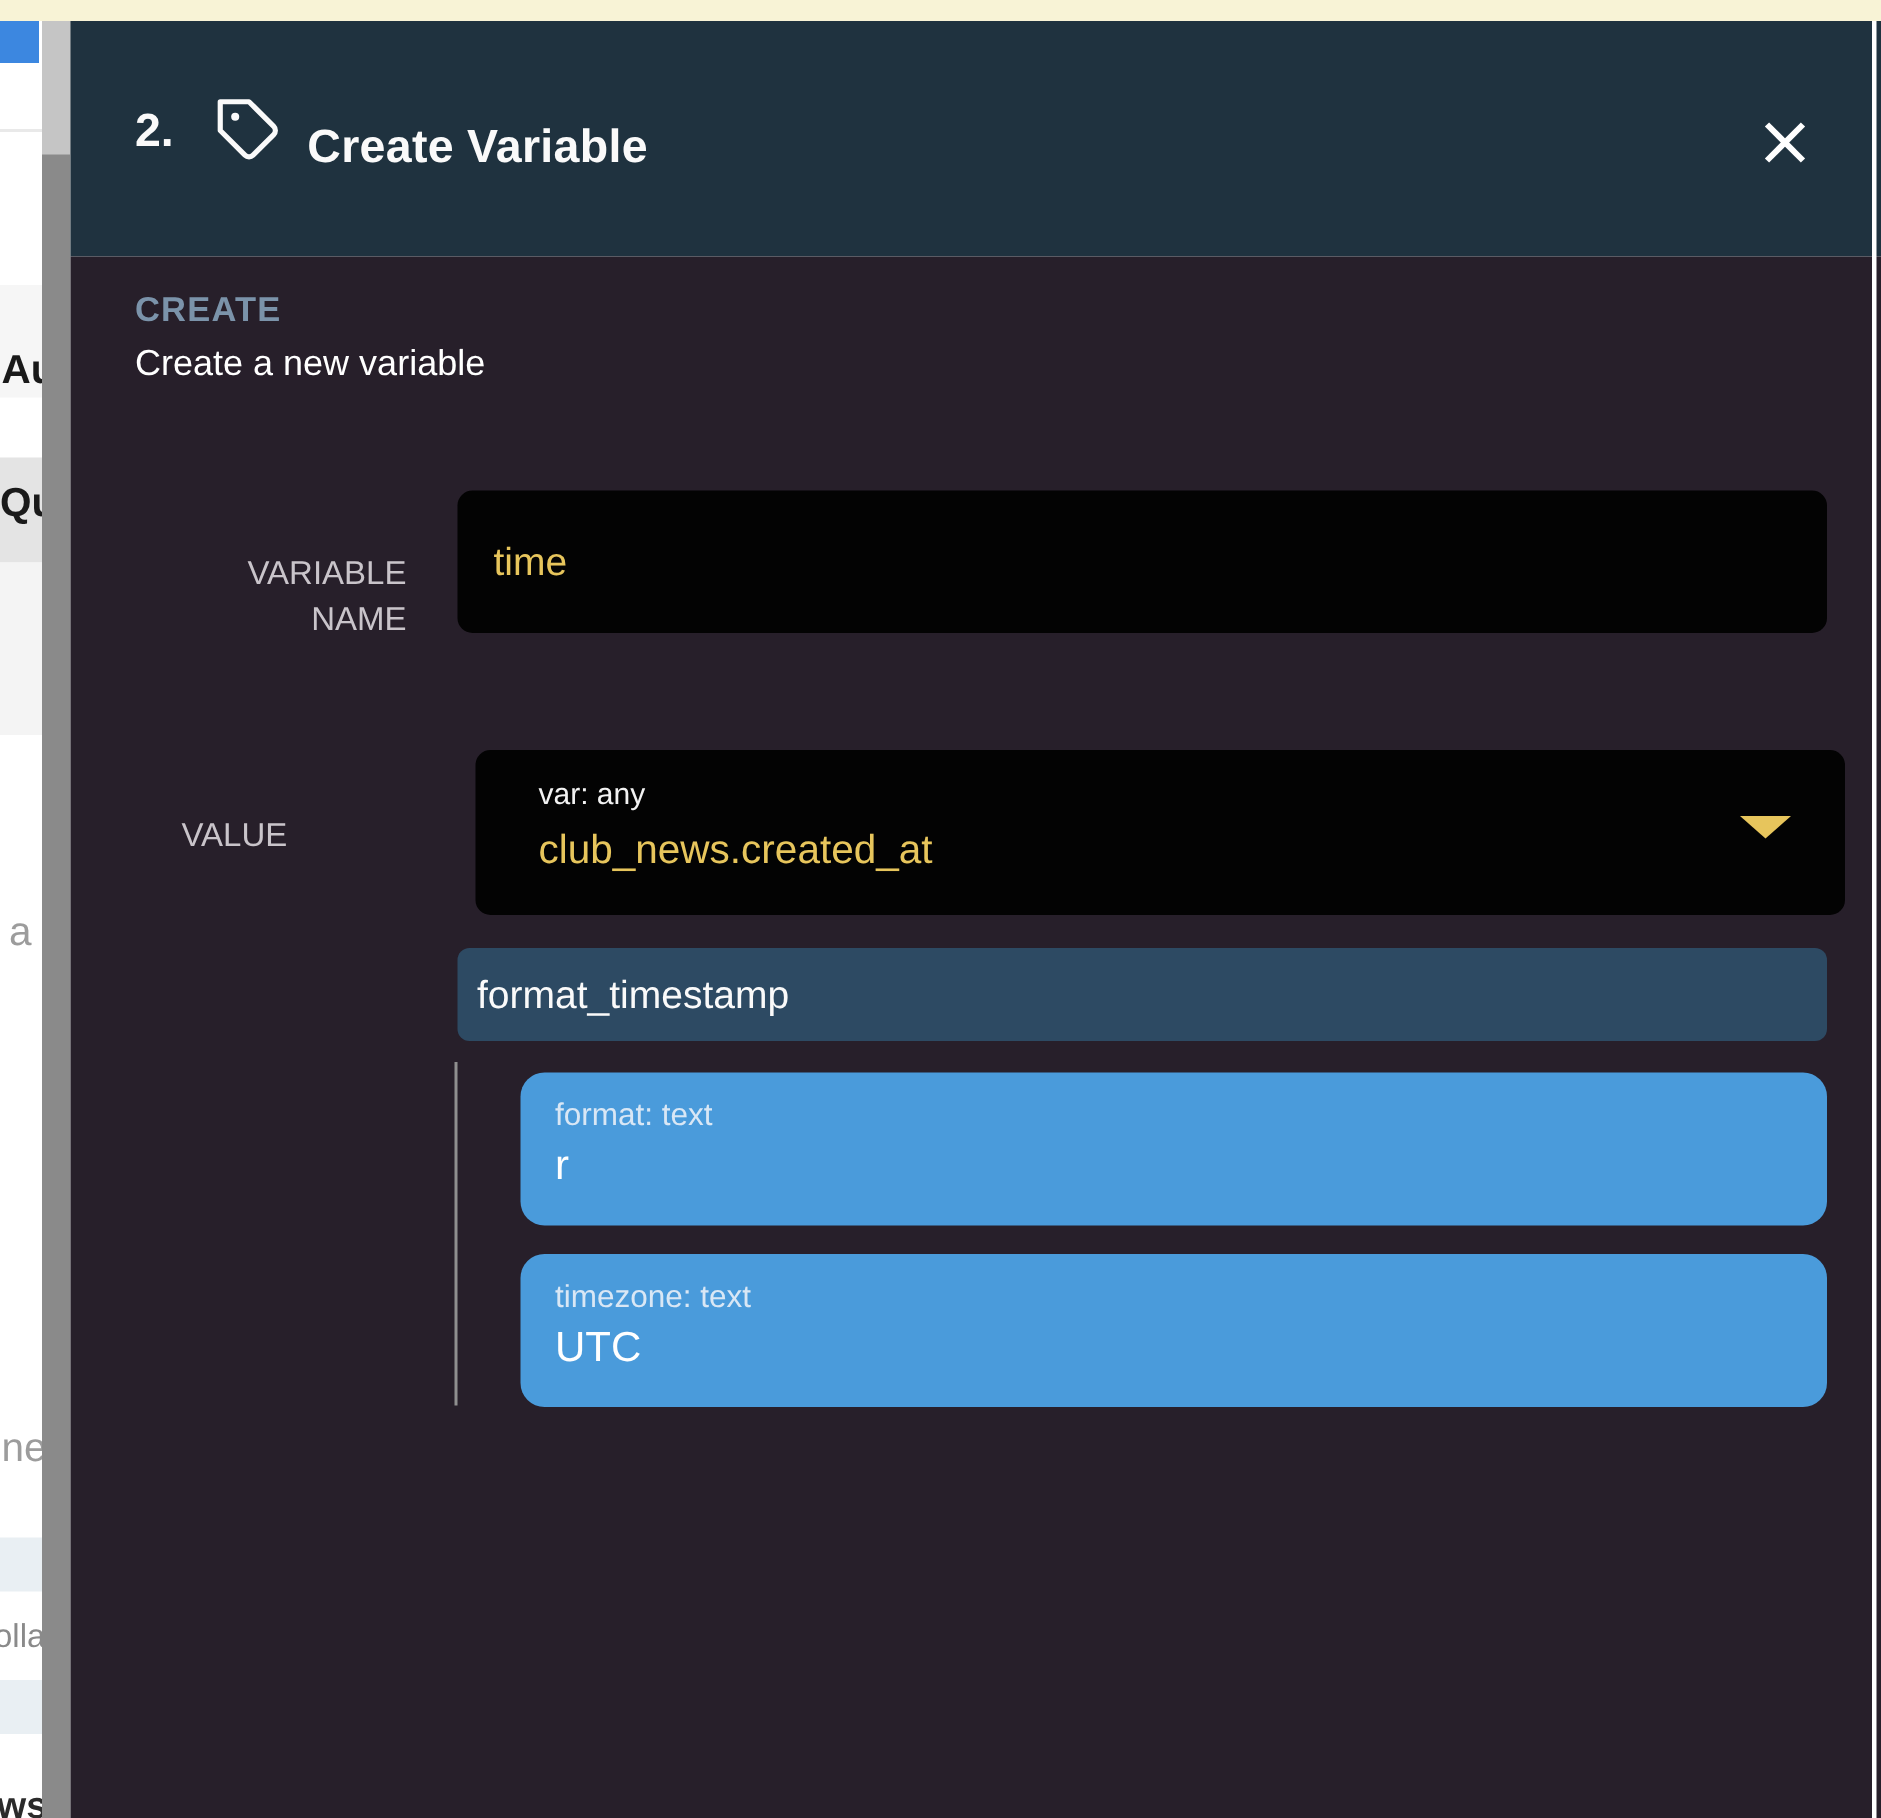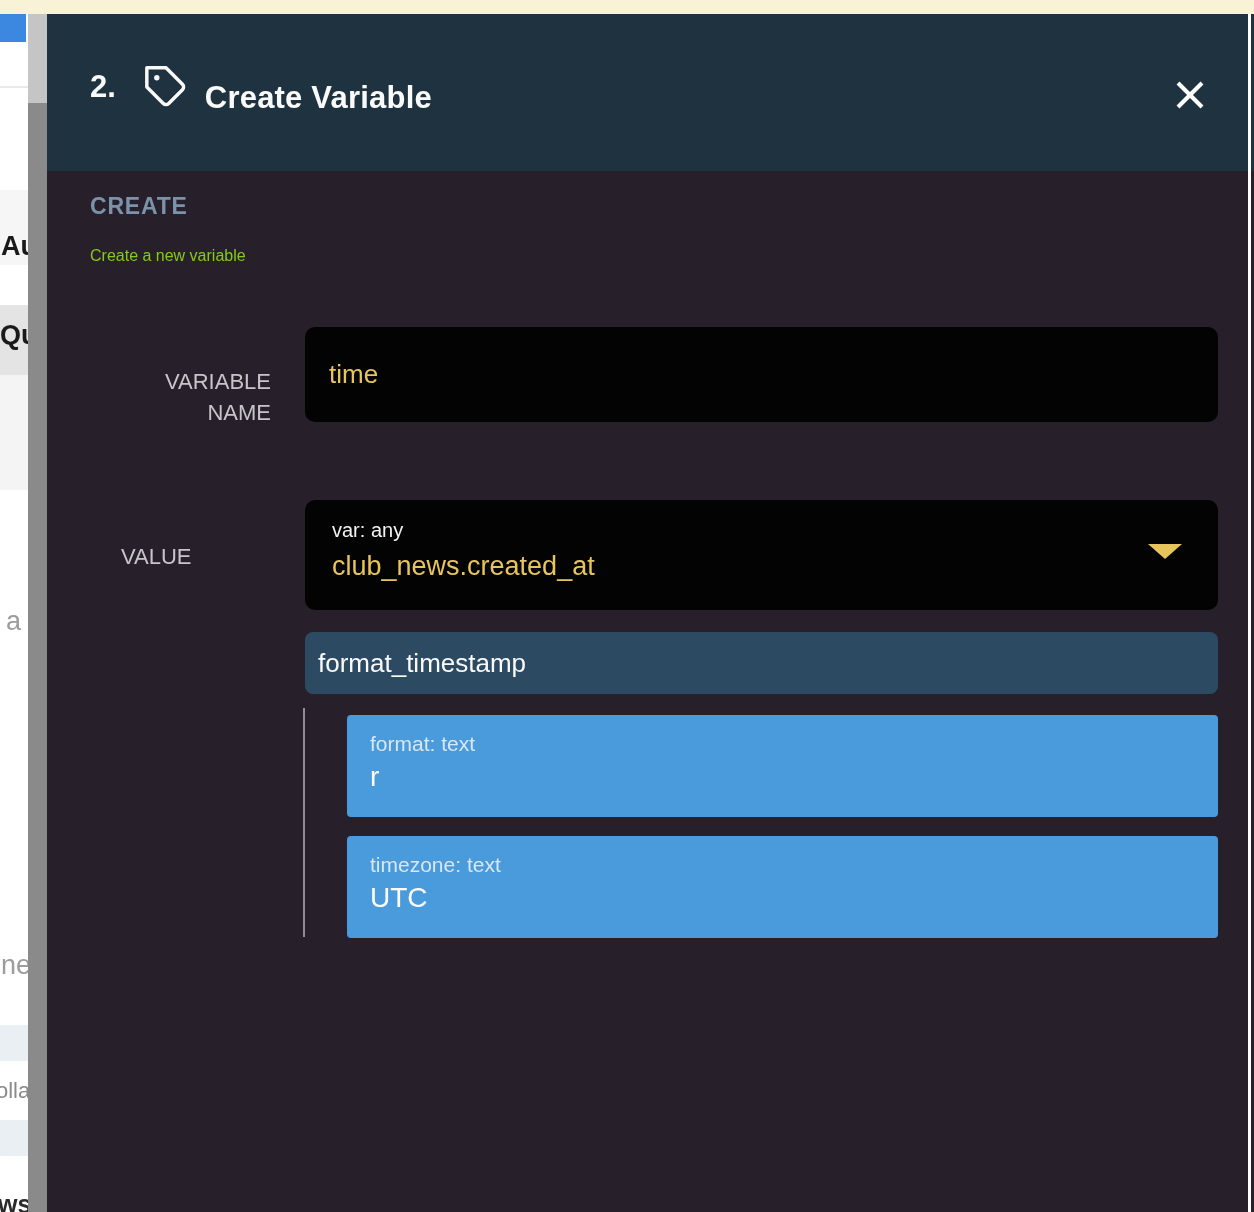--- a/index.html
+++ b/index.html
@@ -32,40 +32,40 @@
   
   .modal { position: absolute; left: 47px; top: 14px; width: 1207px; height: 1198px; z-index: 3; }
   .modal-header { position: relative; height: 157px; background: #1f323f; display: flex; align-items: center; padding: 0 0 12px 43px; }
   .step { font-size: 31px; font-weight: 700; color: #fafafa; }
   .tag-icon { margin: 0 16px 0 27px; display: flex; align-items: center; }
   .title { font-size: 31px; font-weight: 700; color: #fafafa; letter-spacing: 0.2px; margin-top: 23px; }
   .close-btn { position: absolute; right: 38px; top: 55px; width: 52px; height: 52px; background: transparent; border: none; cursor: pointer; display: flex; align-items: center; justify-content: center; }
 
   .modal-body { position: relative; height: 1041px; background: #271f2a; }
   .sec-head { position: absolute; left: 43px; top: 22px; font-size: 23px; font-weight: 700; color: #7b93aa; letter-spacing: 0.8px; }
-  .sec-sub  { position: absolute; left: 43px; top: 76px; font-size: 16px; color: #84cc16; }
+  .sec-sub  { position: absolute; left: 43px; top: 58px; font-size: 24px; color: #ffffff; }
 
   .lbl { position: absolute; font-size: 22px; color: #c9c4ca; line-height: 1.4; text-align: right; }
   .lbl-vn  { left: 74px; top: 196px; width: 150px; }
   .lbl-val { left: 74px; top: 371px; }
 
   .input { position: absolute; left: 258px; width: 913px; background: #030303; border-radius: 10px; cursor: text; }
   .input-vn  { top: 156px; height: 95px; display: flex; align-items: center; padding-left: 24px; }
-  .input-val { top: 329px; height: 110px; padding: 19px 27px; cursor: pointer; }
+  .input-val { top: 329px; height: 110px; padding: 19px 42px; cursor: pointer; margin-left: 12px; }
   .input-value { font-size: 26px; color: #e7c55c; }
   .type-hint { font-size: 20px; color: #f2f2f2; margin-bottom: 9px; }
   .val-text { font-size: 27px; color: #e7c55c; }
   .caret { position: absolute; right: 36px; top: 44px; width: 0; height: 0; border-left: 17px solid transparent; border-right: 17px solid transparent; border-top: 15px solid #e7c55c; cursor: pointer; }
 
   .fbar { position: absolute; left: 258px; top: 461px; width: 913px; height: 62px; background: #2d4a63; border-radius: 8px; display: flex; align-items: center; padding-left: 13px; cursor: pointer; }
   .fbar span { font-size: 26px; color: #fafafa; }
 
   .vline { position: absolute; left: 256px; top: 537px; width: 2px; height: 229px; background: #8f8f8f; }
 
-  .param { position: absolute; left: 300px; width: 871px; height: 102px; background: #4a9bdb; border-radius: 4px; padding: 17px 23px; cursor: pointer; }
+  .param { position: absolute; left: 300px; width: 871px; height: 102px; background: #4a9bdb; border-radius: 16px; padding: 17px 23px; cursor: pointer; }
   .param-format { top: 544px; }
   .param-tz { top: 665px; }
   .param-label { font-size: 21px; color: #d9e7f5; }
   .param-value { font-size: 28px; color: #ffffff; margin-top: 5px; }
 
   
   .top-strip { position: absolute; left: 0; top: 0; width: 1254px; height: 14px; background: #f8f3d6; z-index: 5; }
   .right-line { position: absolute; left: 1248px; top: 14px; width: 3px; height: 1198px; background: #ffffff; z-index: 6; }
 </style>
 </head>

